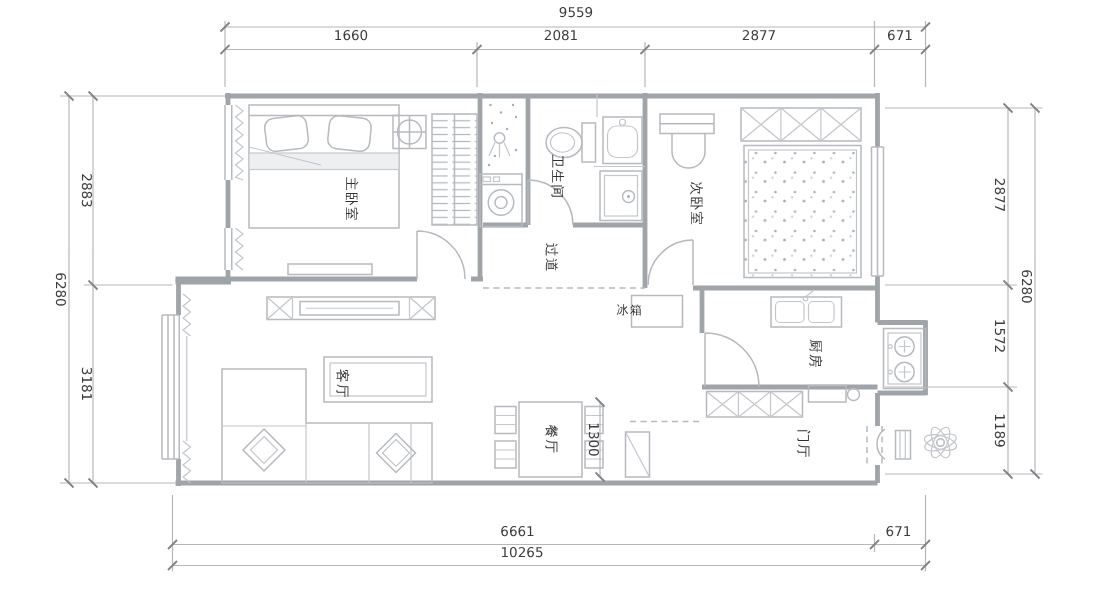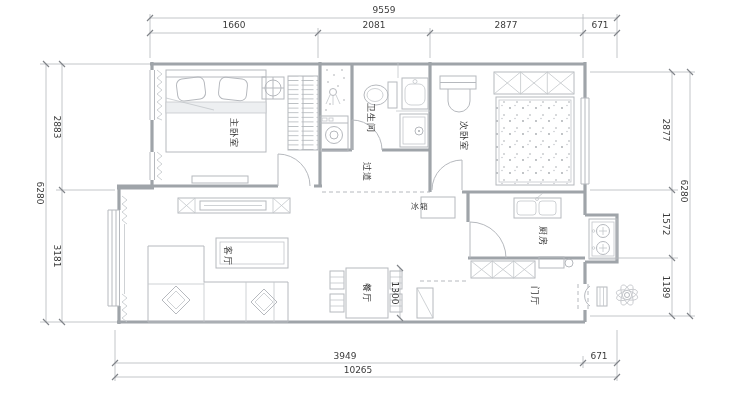--- a/index.html
+++ b/index.html
@@ -263,23 +263,23 @@
 
   <span class="txt v" style="left:39px;top:193px">6280</span>
   <span class="txt v" style="left:56px;top:127px">2883</span>
   <span class="txt v" style="left:56px;top:256px">3181</span>
 
   <span class="txt v" style="left:683px;top:191px">6280</span>
   <span class="txt v" style="left:665px;top:130px">2877</span>
   <span class="txt v" style="left:665px;top:224px">1572</span>
   <span class="txt v" style="left:665px;top:287px">1189</span>
 
-  <span class="txt" style="left:345px;top:356px">3949</span>
+  <span class="txt" style="left:345px;top:356px">6661</span>
   <span class="txt" style="left:599px;top:356px">671</span>
-  <span class="txt" style="left:358px;top:370px">10265</span>
+  <span class="txt" style="left:348px;top:370px">10265</span>
 
   <span class="txt v" style="left:394px;top:293px">1300</span>
 
   <span class="txt room v" style="left:233px;top:133px">主卧室</span>
   <span class="txt room v" style="left:370px;top:118px">卫生间</span>
   <span class="txt room v" style="left:366px;top:172px">过道</span>
   <span class="txt room v" style="left:463px;top:136px">次卧室</span>
   <span class="txt room v" style="left:542px;top:236px">厨房</span>
   <span class="txt room v" style="left:227px;top:256px">客厅</span>
   <span class="txt room v" style="left:366px;top:293px">餐厅</span>

